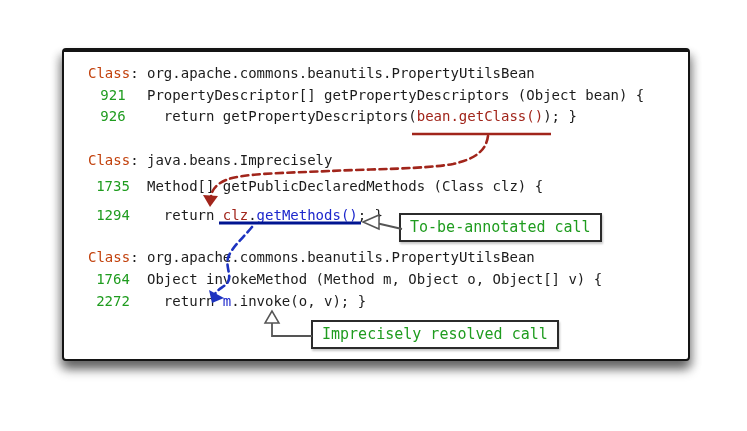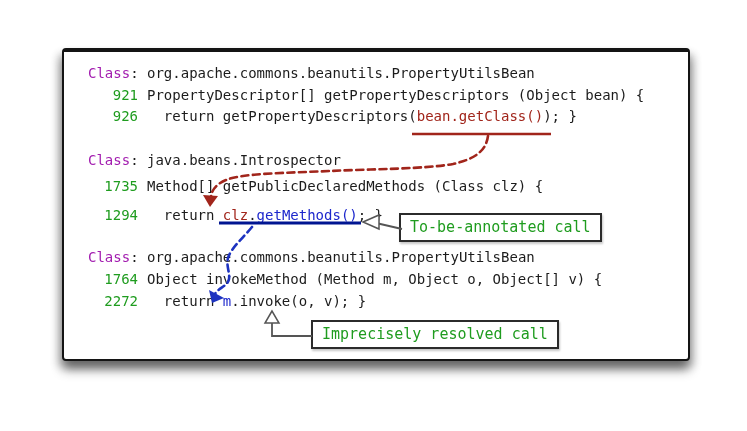--- a/index.html
+++ b/index.html
@@ -2,41 +2,41 @@
 <html><head>
 <meta charset="utf-8">
 <style>
   html,body{margin:0;padding:0;background:#ffffff;}
   .stage{position:relative;width:747px;height:431px;background:#fff;overflow:hidden;
          font-family:"DejaVu Sans Mono", monospace;}
   .fig{position:absolute;left:62px;top:48px;width:624px;height:307px;background:#fff;
        border:2px solid #141414;border-top-width:4px;border-radius:4px;z-index:1;
        box-shadow:0 9px 11px rgba(0,0,0,0.42),-4px 6px 9px rgba(0,0,0,0.18),4px 6px 9px rgba(0,0,0,0.18);}
   .line{position:absolute;white-space:pre;font-size:14px;line-height:18px;color:#1c1c1c;z-index:3;}
-  .lnum{display:inline-block;width:50px;text-align:right;color:#1f9c1f;margin-right:9px;}
-  .kw{color:#a21caf;}
+  .lnum{display:inline-block;width:50px;text-align:center;color:#1f9c1f;margin-right:9px;}
+  .kw{color:#c2410c;}
   .c-red{color:#a1251b;text-align:center;}
   .c-blue{color:#1d27cc;}
   .callout{position:absolute;z-index:4;background:#fff;border:2px solid #2b2b2b;
            padding:2px 9px 3px 9px;font-size:15px;line-height:20px;color:#1f9c1f;white-space:pre;
            box-shadow:1px 2px 2px rgba(0,0,0,0.22);}
   .overlay{position:absolute;left:0;top:0;z-index:5;pointer-events:none;}
 </style>
 </head>
 <body>
 
 <div class="stage">
 
   <div class="fig"></div>
 
   <div class="line" style="left:88px;top:64px"><span class="kw">Class</span><span>: </span><span>org.apache.commons.beanutils.PropertyUtilsBean</span></div>
   <div class="line" style="left:88px;top:86px"><span class="lnum">921</span><span>PropertyDescriptor[] getPropertyDescriptors (Object bean) {</span></div>
   <div class="line" style="left:88px;top:107px"><span class="lnum">926</span><span>  return getPropertyDescriptors(</span><span class="c-red">bean.getClass()</span><span>); }</span></div>
 
-  <div class="line" style="left:88px;top:151px"><span class="kw">Class</span><span>: </span><span>java.beans.Introspector</span></div>
+  <div class="line" style="left:88px;top:151px"><span class="kw">Class</span><span>: </span><span>java.beans.Imprecisely</span></div>
   <div class="line" style="left:88px;top:177px"><span class="lnum">1735</span><span>Method[] getPublicDeclaredMethods (Class clz) {</span></div>
   <div class="line" style="left:88px;top:206px"><span class="lnum">1294</span><span>  return </span><span class="c-red">clz</span><span>.</span><span class="c-blue">getMethods()</span><span>; }</span></div>
 
   <div class="line" style="left:88px;top:248px"><span class="kw">Class</span><span>: </span><span>org.apache.commons.beanutils.PropertyUtilsBean</span></div>
   <div class="line" style="left:88px;top:270px"><span class="lnum">1764</span><span>Object invokeMethod (Method m, Object o, Object[] v) {</span></div>
   <div class="line" style="left:88px;top:292px"><span class="lnum">2272</span><span>  return </span><span class="c-blue">m</span><span>.invoke(o, v); }</span></div>
 
   <div class="callout" style="left:311px;top:320px"><span>Imprecisely resolved call</span></div>
   <div class="callout" style="left:399px;top:213px"><span>To-be-annotated call</span></div>
 

